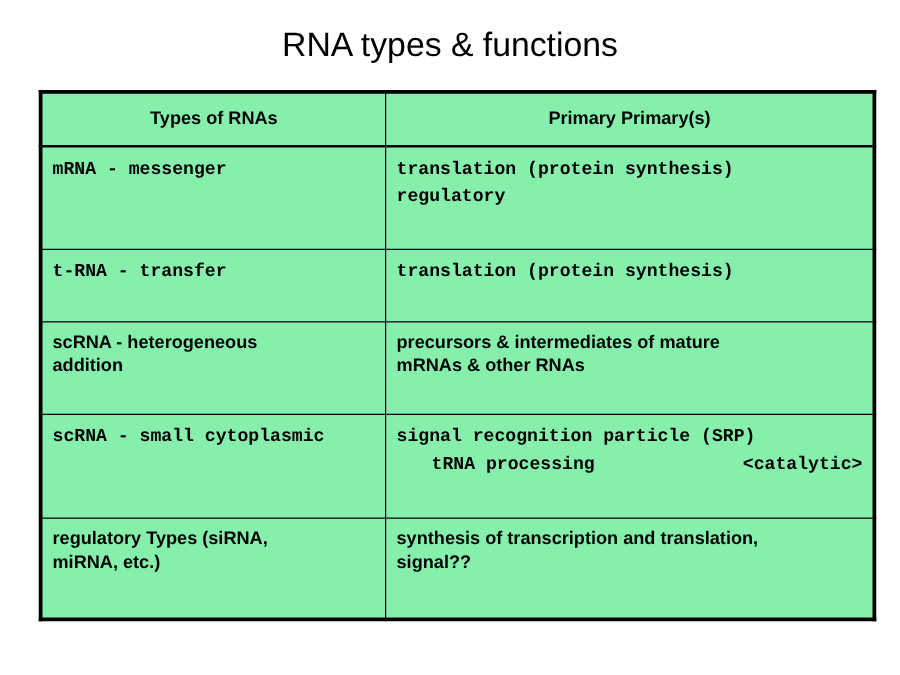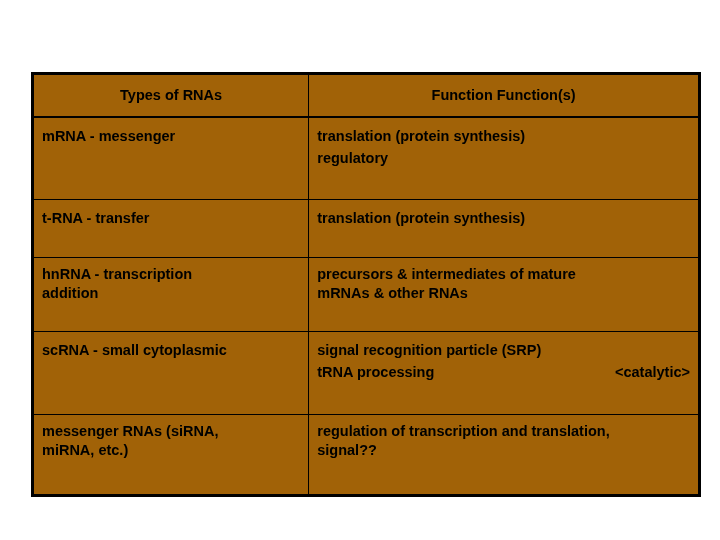--- a/index.html
+++ b/index.html
@@ -48,21 +48,21 @@
     box-sizing: border-box;
     background: #ffffff;
     table-layout: fixed;
   }
 
   .rna-table td,
   .rna-table th {
     border: 1px solid #000000;
     padding: 0;
     vertical-align: top;
-    background: #a16207;
+    background: #86efac;
     box-sizing: border-box;
   }
 
   .col-type  { width: 275px; }
   .col-func  { width: 389px; }
 
   .cell-inner {
     padding: 7px 8px 6px 8px;
     font-size: 14.5px;
     font-weight: bold;
@@ -88,50 +88,52 @@
   .r2 td { height: 51px; }
   .r3 td { height: 41px; }
   .r4 td { height: 52px; }
   .r5 td { height: 55px; }
   .r6 td { height: 74px; }
   .r7 td { height: 57px; }
 
   
   .tight  { line-height: 19px; }
   .loose  { line-height: 25px; }
-  .medium { line-height: 22px; }
+  .medium { line-height: 22px; font-family: Liberation Mono, monospace; }
 
   .line { display: block; }
 
   .line-split {
     display: flex;
     justify-content: space-between;
     align-items: baseline;
     gap: 12px;
+    margin-left: 28px;
   }
   .line-split .right-tag { white-space: nowrap; }
 </style>
 </head>
 <body>
 
 <div class="slide">
 
+  <div class="slide-title">RNA types &amp; functions</div>
 
   <table class="rna-table">
     <colgroup>
       <col class="col-type">
       <col class="col-func">
     </colgroup>
     <thead>
       <tr class="head-row">
         <th>
           <div class="head-inner">Types of RNAs</div>
         </th>
         <th>
-          <div class="head-inner">Function Function(s)</div>
+          <div class="head-inner">Primary Primary(s)</div>
         </th>
       </tr>
     </thead>
     <tbody>
 
       <tr class="r1">
         <td>
           <div class="cell-inner medium">
             <span class="line">mRNA - messenger</span>
           </div>
@@ -154,21 +156,21 @@
         <td>
           <div class="cell-inner medium">
             <span class="line">translation (protein synthesis)</span>
           </div>
         </td>
       </tr>
 
       <tr class="r4">
         <td>
           <div class="cell-inner tight">
-            <span class="line">hnRNA - transcription</span>
+            <span class="line">scRNA - heterogeneous</span>
             <span class="line">addition</span>
           </div>
         </td>
         <td>
           <div class="cell-inner tight">
             <span class="line">precursors &amp; intermediates of mature</span>
             <span class="line">mRNAs &amp; other RNAs</span>
           </div>
         </td>
       </tr>
@@ -187,27 +189,27 @@
               <span class="right-tag">&lt;catalytic&gt;</span>
             </span>
           </div>
         </td>
       </tr>
 
 
       <tr class="r7">
         <td>
           <div class="cell-inner tight">
-            <span class="line">messenger RNAs (siRNA,</span>
+            <span class="line">regulatory Types (siRNA,</span>
             <span class="line">miRNA, etc.)</span>
           </div>
         </td>
         <td>
           <div class="cell-inner tight">
-            <span class="line">regulation of transcription and translation,</span>
+            <span class="line">synthesis of transcription and translation,</span>
             <span class="line">signal??</span>
           </div>
         </td>
       </tr>
 
     </tbody>
   </table>
 
 </div>
 

